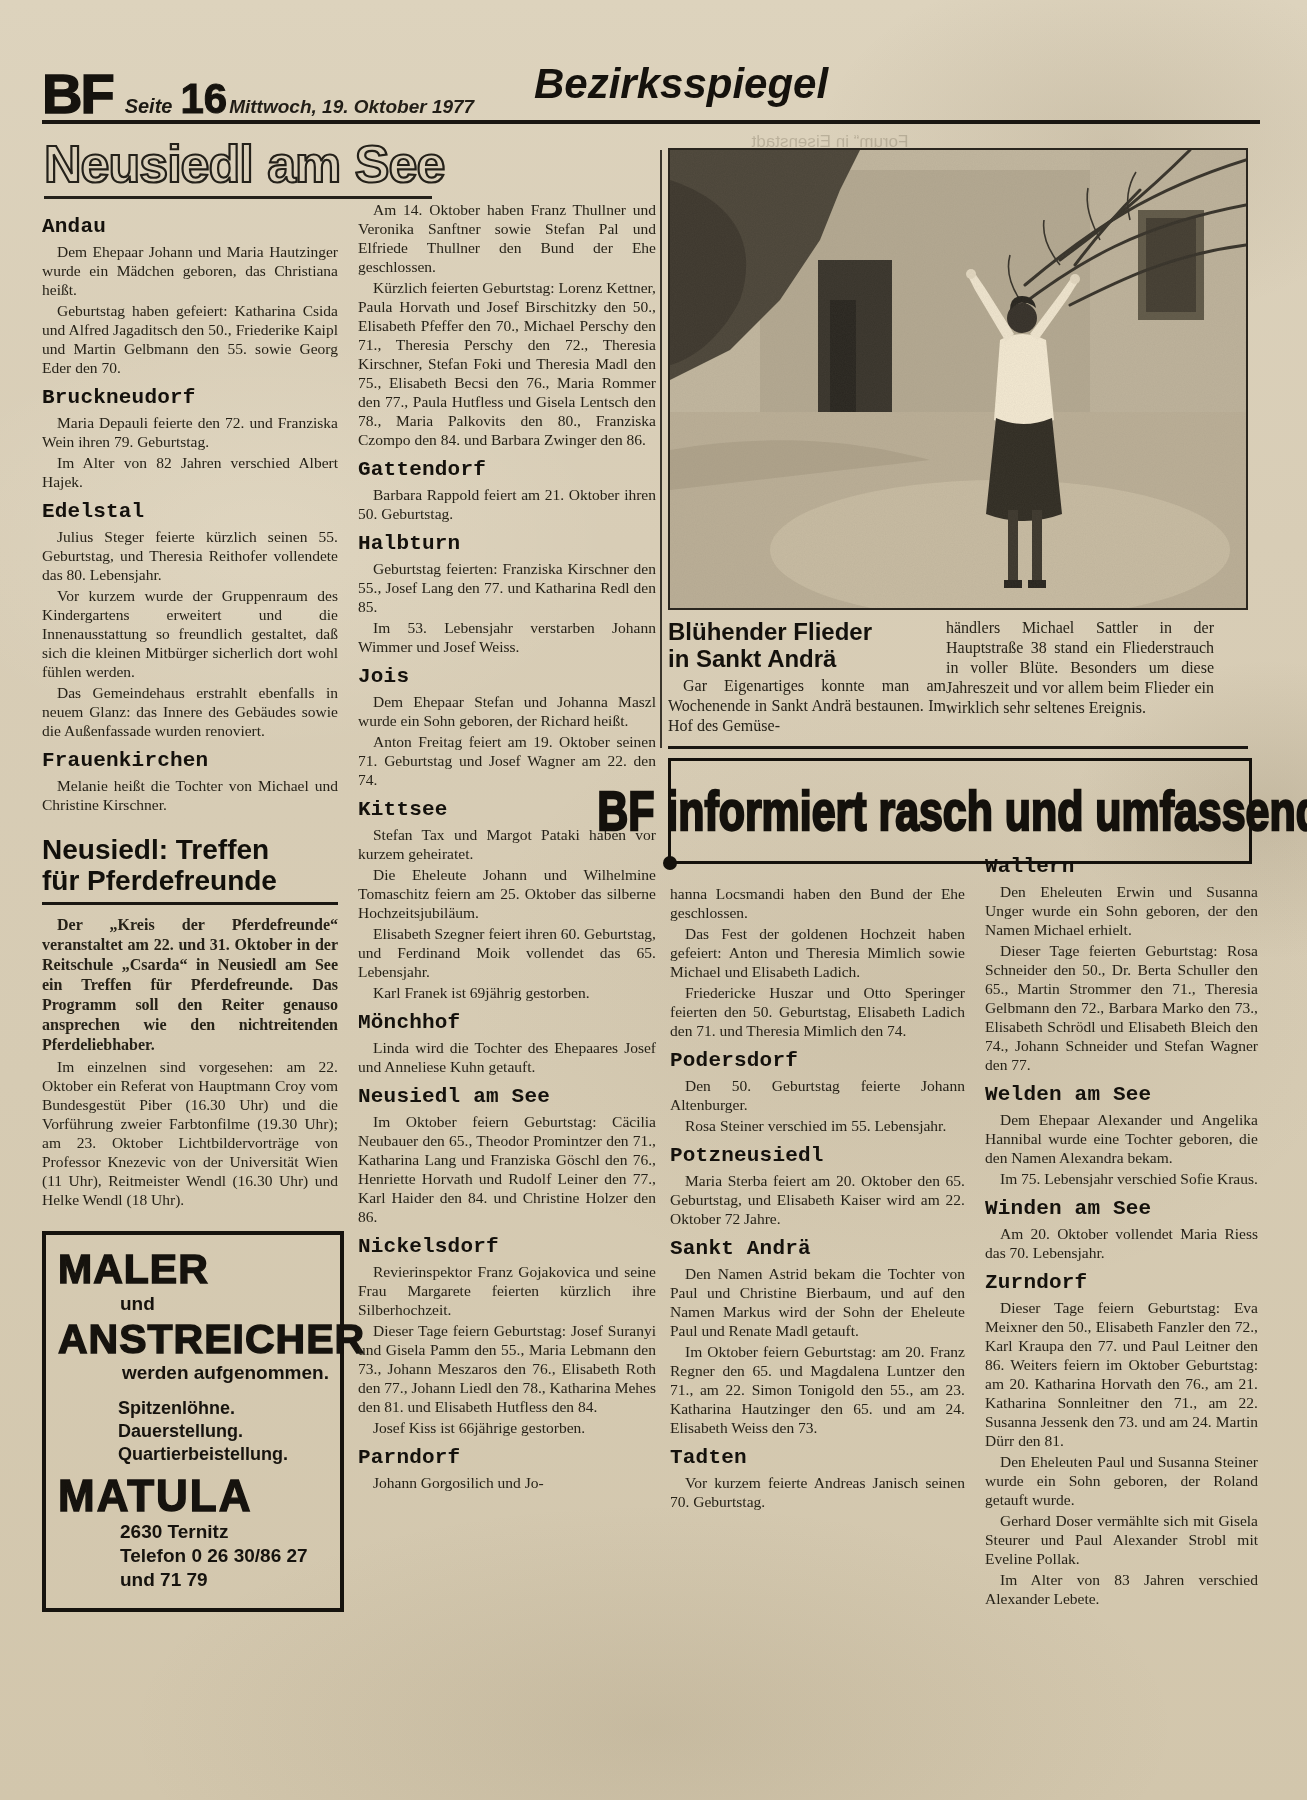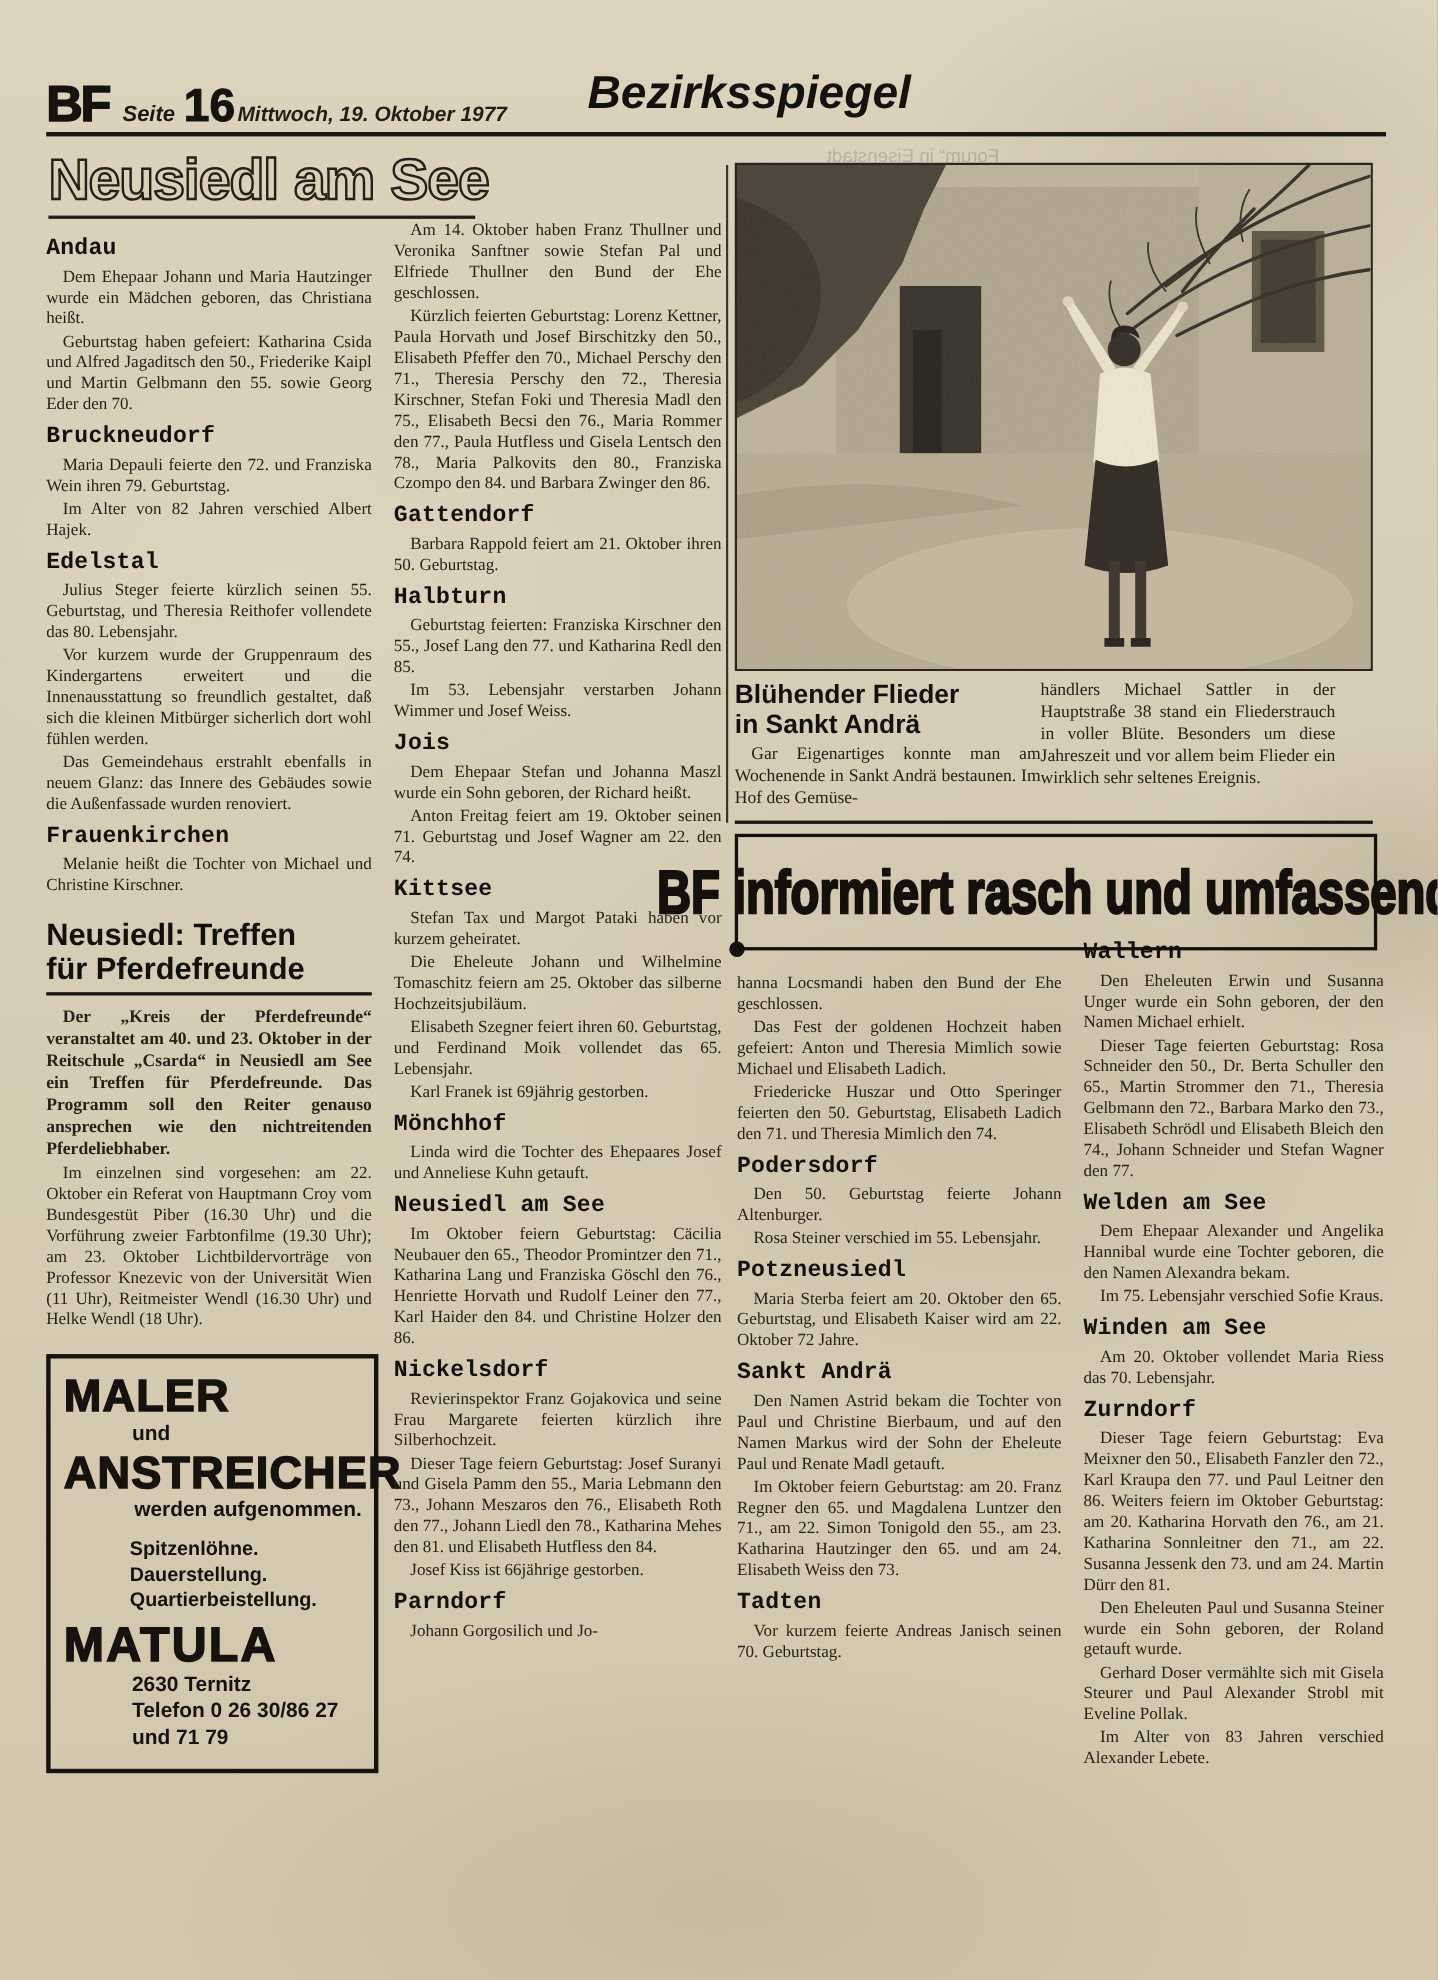--- a/index.html
+++ b/index.html
@@ -10,21 +10,21 @@
       radial-gradient(ellipse 420px 260px at 85% 8%, rgba(112,96,66,.14), transparent 70%),
       radial-gradient(ellipse 500px 300px at 20% 30%, rgba(255,250,235,.18), transparent 70%),
       radial-gradient(ellipse 600px 420px at 70% 55%, rgba(118,100,70,.10), transparent 75%),
       radial-gradient(ellipse 700px 300px at 50% 96%, rgba(110,95,65,.12), transparent 75%),
       radial-gradient(ellipse 260px 200px at 97% 45%, rgba(100,86,58,.16), transparent 75%),
       linear-gradient(180deg,#ddd3bd 0%, #d8cdb6 30%, #d6cbb3 60%, #d2c6ac 100%);
     font-family:"Liberation Serif", serif; color:#24201a;
   }
   
   .hdr{position:absolute; left:42px; top:72px; width:1218px; height:46px;}
-  .brand{font-family:"Liberation Sans",sans-serif; font-weight:700; font-size:46px;
+  .brand{font-family:"Liberation Sans",sans-serif; font-weight:700; font-size:56px;
          letter-spacing:-2px; color:#16130e; -webkit-text-stroke:1.5px #16130e; line-height:44px;}
   .seite{font-family:"Liberation Sans",sans-serif; font-weight:700; font-style:italic; font-size:20px; margin-left:12px; color:#1c1913;}
   .pagenum{font-family:"Liberation Sans",sans-serif; font-weight:700; font-size:42px; margin-left:8px; color:#16130e; -webkit-text-stroke:1px #16130e;}
   .hdate{font-family:"Liberation Sans",sans-serif; font-weight:700; font-style:italic; font-size:19px; margin-left:2px; color:#221e17;}
   .masthead{position:absolute; left:492px; top:-12px; font-family:"Liberation Sans",sans-serif;
             font-weight:700; font-style:italic; font-size:42px; color:#15120d; letter-spacing:0px;}
   .hdr-rule{position:absolute; left:42px; top:120px; width:1218px; height:4px; background:#1a1712;}
   .ghost{position:absolute; left:620px; top:132px; width:420px; font-family:"Liberation Sans",sans-serif;
          font-size:17px; color:rgba(70,60,40,.22); filter:blur(.6px); transform:scaleX(-1); text-align:center;}
   
@@ -111,21 +111,21 @@
     </div>
     <div class="art">
       <h3>Frauenkirchen</h3>
       <p>Melanie heißt die Tochter von Michael und Christine Kirschner.</p>
     </div>
 
     <div class="feature">
       <h2><span>Neusiedl: Treffen</span><br>
       <span>für Pferdefreunde</span></h2>
       <div class="feature-rule"></div>
-      <p class="lead">Der „Kreis der Pferdefreunde“ veranstaltet am 40. und 23. Oktober in der Reitschule „Csarda“ in Neusiedl am See ein Treffen für Pferdefreunde. Das Programm soll den Reiter genauso ansprechen wie den nichtreitenden Pferdeliebhaber.</p>
+      <p class="lead">Der „Kreis der Pferdefreunde“ veranstaltet am 22. und 31. Oktober in der Reitschule „Csarda“ in Neusiedl am See ein Treffen für Pferdefreunde. Das Programm soll den Reiter genauso ansprechen wie den nichtreitenden Pferdeliebhaber.</p>
       <p>Im einzelnen sind vorgesehen: am 22. Oktober ein Referat von Hauptmann Croy vom Bundesgestüt Piber (16.30 Uhr) und die Vorführung zweier Farbtonfilme (19.30 Uhr); am 23. Oktober Lichtbildervorträge von Professor Knezevic von der Universität Wien (11 Uhr), Reitmeister Wendl (16.30 Uhr) und Helke Wendl (18 Uhr).</p>
     </div>
 
     <div class="ad">
       <div class="big">MALER</div>
       <div class="und">und</div>
       <div class="big">ANSTREICHER</div>
       <div class="mid">werden aufgenommen.</div>
       <div class="gap"></div>
       <div class="small">Spitzenlöhne.</div>

